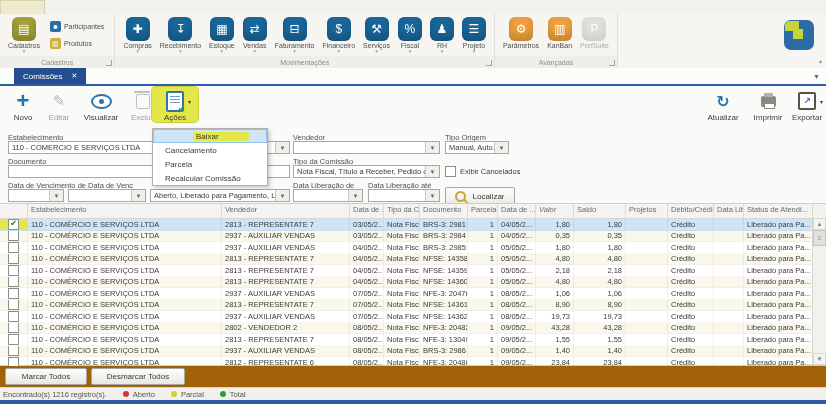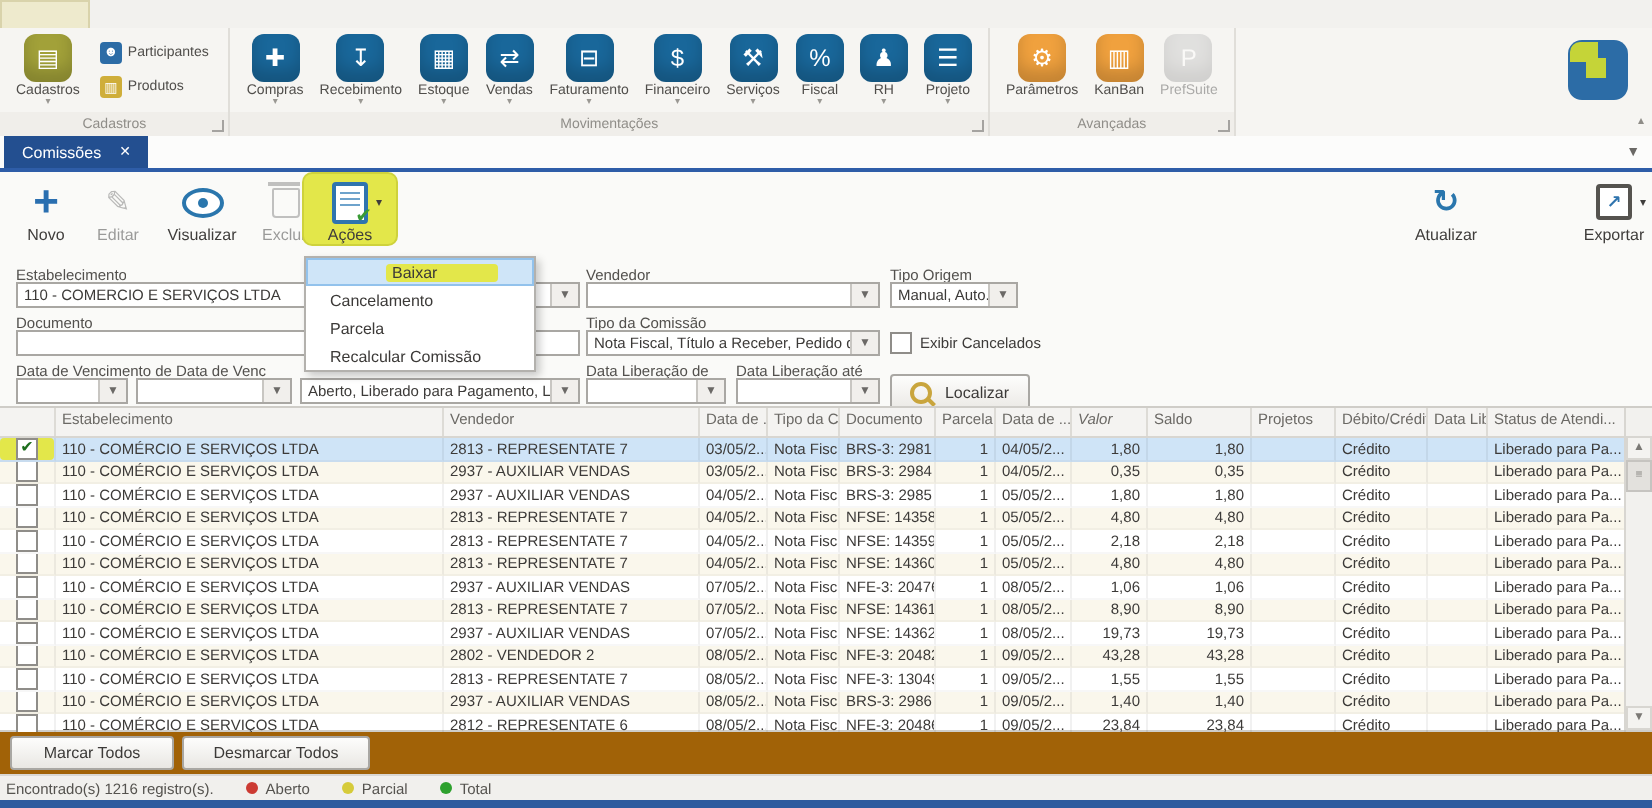--- a/index.html
+++ b/index.html
@@ -31,21 +31,21 @@
   .logo-sq{width:30px;height:30px;background:#2c6ca6;border-radius:7px;position:relative;overflow:hidden;}
   .logo-s1{position:absolute;left:1px;top:1px;width:14px;height:10px;background:#c5d438;border-radius:5px 0 0 0;}
   .logo-s2{position:absolute;left:9px;top:9px;width:10px;height:10px;background:#c5d438;}
   .logo-txt{font-size:22px;color:#a6bcd4;letter-spacing:1px;position:relative;line-height:22px;}
   .logo-pro{position:absolute;right:0;bottom:-6px;color:#bcca36;font-size:7px;letter-spacing:0;}
   .logo-pro b{display:inline-block;width:3px;height:5px;background:#c5d438;margin-left:1px;}
   #ribbon-collapse{position:absolute;right:4px;top:57px;font-size:6px;color:#8f8d88;}
 
   
   #tabbar{top:68px;left:0;right:0;height:16px;background:#fcfcfb;border-bottom:2px solid #2e5da8;display:flex;}
-  .dtab{margin-left:2px;background:#234f90;color:#fff;font-size:8px;display:flex;align-items:center;gap:9px;padding:0 9px;}
+  .dtab{margin-left:14px;background:#234f90;color:#fff;font-size:8px;display:flex;align-items:center;gap:9px;padding:0 9px;}
   .dtab .x{font-size:7px;}
   #tabbar-caret{margin-left:auto;align-self:center;margin-right:6px;color:#6b6966;font-size:7px;}
 
   
   #toolbar{top:86px;left:0;right:0;height:44px;background:#fafaf8;}
   .tbtn{position:absolute;top:1px;display:flex;flex-direction:column;align-items:center;font-size:8px;color:#3f3d3b;padding-top:2px;}
   .tbtn .ibox{height:24px;display:flex;align-items:center;justify-content:center;position:relative;}
   .tbtn.disabled{opacity:.5;filter:grayscale(1);}
   .tbtn.hl{background:#e3e74a;border-radius:4px;box-shadow:0 0 0 1px #ced23c;}
   .i-plus{font-size:22px;font-weight:bold;color:#2a6fb0;line-height:20px;}
@@ -269,20 +269,29 @@
         </span>
         <span class="dd-caret">▾</span>
       </div>
       <span>Ações</span>
     </div>
     <div class="tbtn" style="left: 700px; width: 46px;">
       <div class="ibox">
         <span class="i-refresh">↻</span>
       </div>
       <span>Atualizar</span>
+    </div>
+    <div class="tbtn" style="left: 748px; width: 40px;">
+      <div class="ibox">
+        <span class="css-printer">
+          <i></i>
+          <b></b>
+        </span>
+      </div>
+      <span>Imprimir</span>
     </div>
     <div class="tbtn" style="left: 790px; width: 34px;">
       <div class="ibox">
         <span class="css-export">↗</span>
         <span class="dd-caret">▾</span>
       </div>
       <span>Exportar</span>
     </div>
   </div>
 

